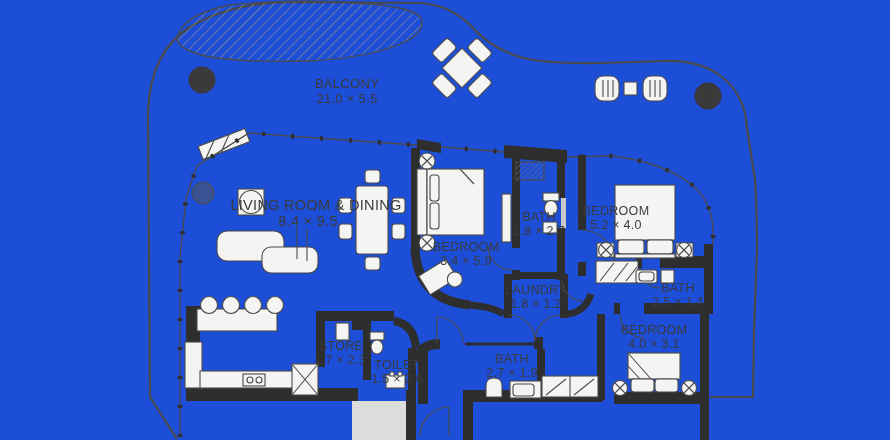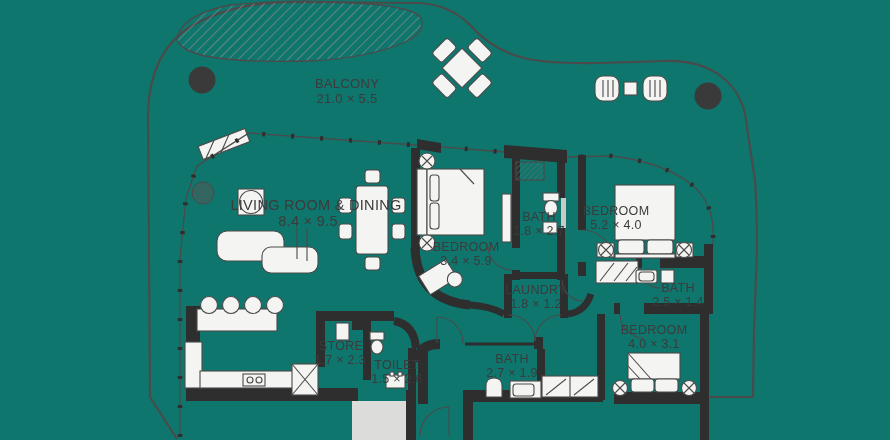--- a/index.html
+++ b/index.html
@@ -1,18 +1,18 @@
 <!DOCTYPE html>
 <html><head>
 <meta charset="utf-8">
 <style>
   html,body{margin:0;padding:0;background:#ffffff;}
   .stage{
     width:890px;height:440px;position:relative;overflow:hidden;
-    background:#0f766e;
+    background:#1d4ed8;
     font-family:"Liberation Sans", sans-serif;
   }
   svg{display:block}
   .lbl{
     font-family:"Liberation Sans", sans-serif;
     fill:#3b3b3b;
     text-anchor:middle;
     letter-spacing:.3px;
   }
   .lbl.s{font-size:12.5px;}

